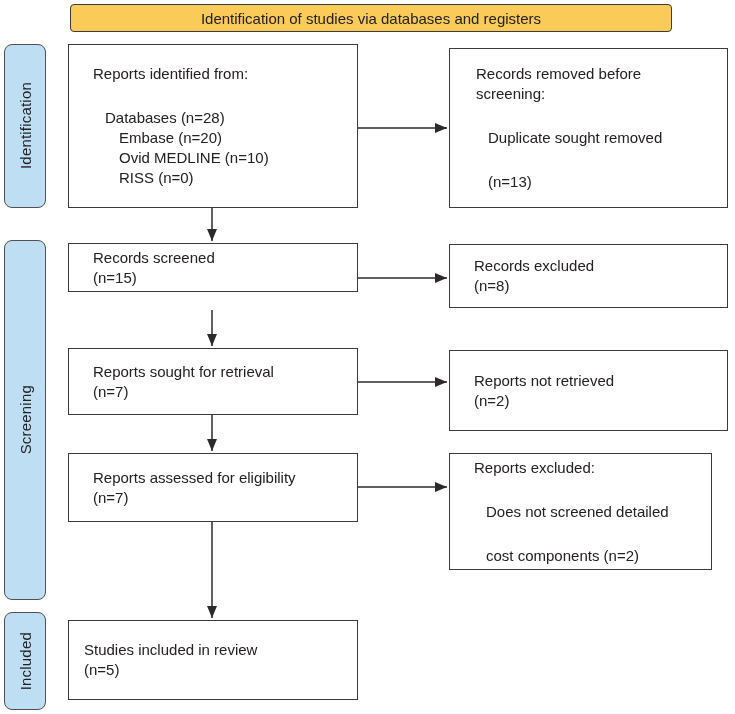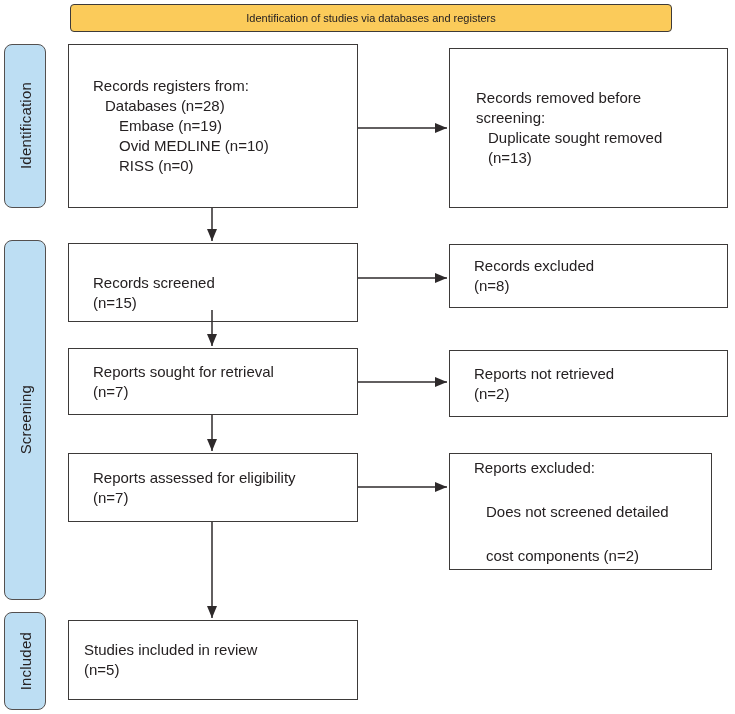--- a/index.html
+++ b/index.html
@@ -18,21 +18,21 @@
   .banner {
     position: absolute;
     left: 70px; top: 4px;
     width: 602px; height: 28px;
     background: #fbcb5a;
     border: 1.5px solid #3d3a39;
     border-radius: 4px;
     display: flex;
     align-items: center;
     justify-content: center;
-    font-size: 11px;
+    font-size: 15px;
   }
   .stage {
     position: absolute;
     left: 4px;
     width: 42px;
     background: #bddef3;
     border: 1.5px solid #54504f;
     border-radius: 8px;
     display: flex;
     align-items: center;
@@ -53,30 +53,30 @@
     background: #ffffff;
     border: 1.5px solid #3d3a39;
     display: flex;
     flex-direction: column;
     justify-content: center;
     padding: 8px 12px 8px 24px;
     font-size: 15px;
     line-height: 20px;
   }
   .fbox .ind-0 { padding-left: 0; }
-  .fbox .ind-1 { padding-left: 12px; }
+  .fbox .ind-1 { padding-left: 12px; margin-top: 24px; }
   .fbox .ind-2 { padding-left: 26px; }
   .box-identified        { left: 68px;  top: 44px;  width: 290px; height: 164px; }
   .box-removed           { left: 449px; top: 48px;  width: 279px; height: 160px; padding-left: 26px; }
-  .box-screened          { left: 68px;  top: 243px; width: 290px; height: 79px; justify-content: flex-end; }
+  .box-screened          { left: 68px;  top: 243px; width: 290px; height: 49px; }
   .box-rec-excluded      { left: 449px; top: 244px; width: 279px; height: 64px; }
   .box-sought            { left: 68px;  top: 348px; width: 290px; height: 67px; }
-  .box-not-retrieved     { left: 449px; top: 350px; width: 279px; height: 67px; }
+  .box-not-retrieved     { left: 449px; top: 350px; width: 279px; height: 81px; }
   .box-assessed          { left: 68px;  top: 453px; width: 290px; height: 69px; }
-  .box-rep-excluded      { left: 449px; top: 453px; width: 263px; height: 117px; gap: 24px; }
+  .box-rep-excluded      { left: 449px; top: 453px; width: 263px; height: 117px; }
   .box-included          { left: 68px;  top: 620px; width: 290px; height: 80px; padding-left: 15px; }
   svg.arrows {
     position: absolute;
     left: 0; top: 0;
     width: 735px; height: 714px;
     pointer-events: none;
   }
 </style>
 </head>
 <body>
@@ -91,23 +91,23 @@
     <span>Identification</span>
   </div>
   <div class="stage stage-screening">
     <span>Screening</span>
   </div>
   <div class="stage stage-included">
     <span>Included</span>
   </div>
 
   <div class="fbox box-identified">
-      <div class="line ind-0">Records registers from:</div>
+      <div class="line ind-0">Reports identified from:</div>
       <div class="line ind-1">Databases (n=28)</div>
-      <div class="line ind-2">Embase (n=19)</div>
+      <div class="line ind-2">Embase (n=20)</div>
       <div class="line ind-2">Ovid MEDLINE (n=10)</div>
       <div class="line ind-2">RISS (n=0)</div>
     </div>
 
   <div class="fbox box-removed">
       <div class="line ind-0">Records removed before</div>
       <div class="line ind-0">screening:</div>
       <div class="line ind-1">Duplicate sought removed</div>
       <div class="line ind-1">(n=13)</div>
     </div>

